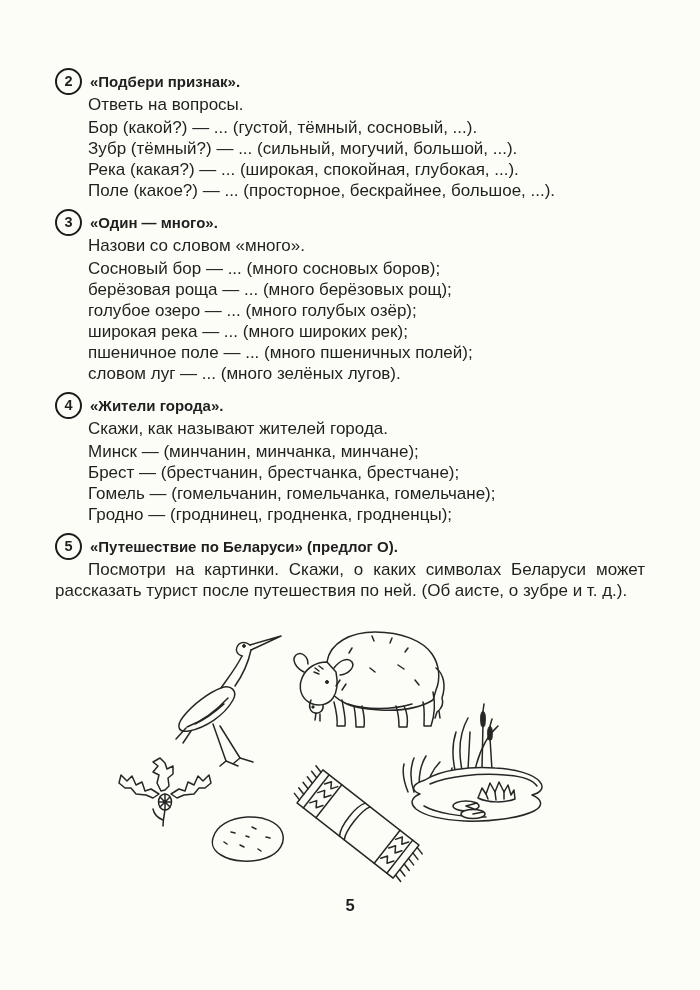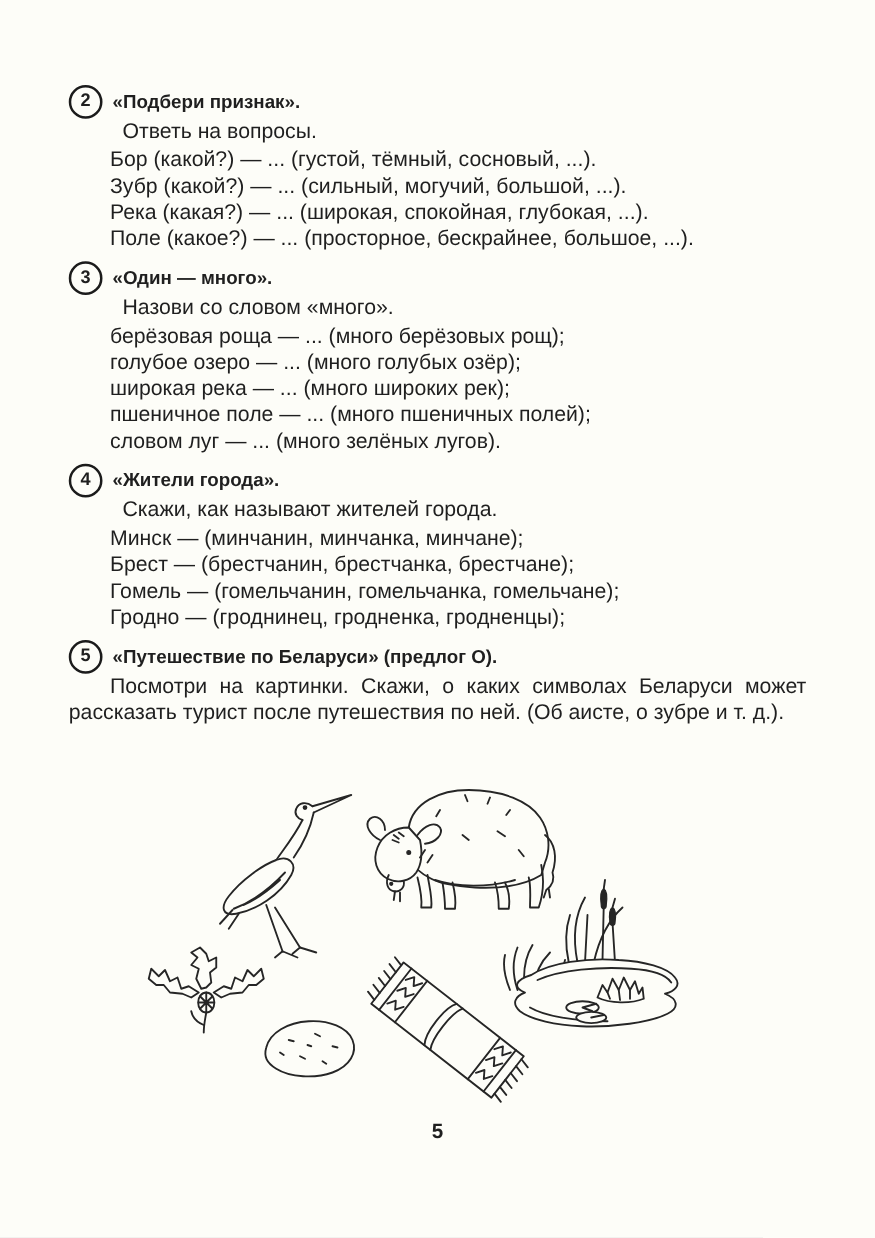--- a/index.html
+++ b/index.html
@@ -11,21 +11,21 @@
     font-size:17px;line-height:21px;
   }
   .exercise{margin-bottom:10px;}
   .ex-head{display:flex;align-items:center;gap:8px;height:22px;margin-bottom:2px;}
   .num-circle{
     flex:0 0 auto;width:23px;height:23px;border:2.2px solid #1b1b1b;border-radius:50%;
     display:flex;align-items:center;justify-content:center;
     font-weight:bold;font-size:14.5px;line-height:1;
   }
   .ex-title{font-weight:bold;font-size:15px;}
-  .instruction{margin-left:43px;margin-bottom:2px;}
+  .instruction{margin-left:33px;margin-bottom:2px;}
   .item{margin-left:33px;}
   .it{}
   .para{text-align:justify;text-indent:33px;margin-top:2px;}
   .figure{position:absolute;left:0;top:620px;width:700px;height:290px;}
   .pagenum{
     position:absolute;left:0;right:0;bottom:74px;text-align:center;
     font-weight:bold;font-size:16.5px;
   }
   svg .ln{stroke:#262626;stroke-width:1.5;fill:none;stroke-linecap:round;stroke-linejoin:round;}
   svg .fl{stroke:#262626;stroke-width:1.5;fill:#fdfdf8;stroke-linecap:round;stroke-linejoin:round;}
@@ -36,31 +36,32 @@
 
 <div class="page">
 
   <div class="exercise">
     <div class="ex-head">
       <span class="num-circle">2</span>
       <span class="ex-title">«Подбери признак».</span>
     </div>
     <div class="instruction">Ответь на вопросы.</div>
     <div class="item"><span>Бор (какой?) — ... </span><span class="it">(густой, тёмный, сосновый, ...).</span></div>
-    <div class="item"><span>Зубр (какой?) — ... </span><span class="it">(сильный, могучий, большой, ...).</span></div>
+    <div class="item"><span>Зубр (тёмный?) — ... </span><span class="it">(сильный, могучий, большой, ...).</span></div>
     <div class="item"><span>Река (какая?) — ... </span><span class="it">(широкая, спокойная, глубокая, ...).</span></div>
     <div class="item"><span>Поле (какое?) — ... </span><span class="it">(просторное, бескрайнее, большое, ...).</span></div>
   </div>
 
   <div class="exercise">
     <div class="ex-head">
       <span class="num-circle">3</span>
       <span class="ex-title">«Один — много».</span>
     </div>
     <div class="instruction">Назови со словом «много».</div>
+    <div class="item"><span>Сосновый бор — ... </span><span class="it">(много сосновых боров);</span></div>
     <div class="item"><span>берёзовая роща — ... </span><span class="it">(много берёзовых рощ);</span></div>
     <div class="item"><span>голубое озеро — ... </span><span class="it">(много голубых озёр);</span></div>
     <div class="item"><span>широкая река — ... </span><span class="it">(много широких рек);</span></div>
     <div class="item"><span>пшеничное поле — ... </span><span class="it">(много пшеничных полей);</span></div>
     <div class="item"><span>словом луг — ... </span><span class="it">(много зелёных лугов).</span></div>
   </div>
 
   <div class="exercise">
     <div class="ex-head">
       <span class="num-circle">4</span>

